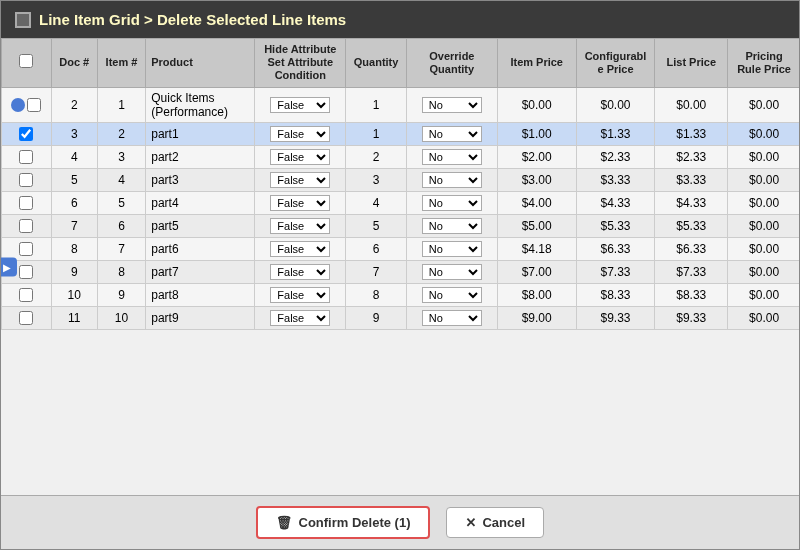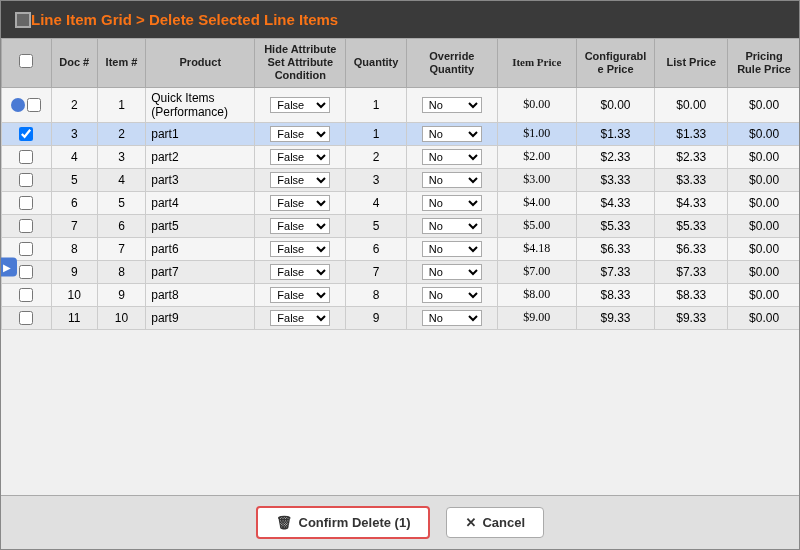--- a/index.html
+++ b/index.html
@@ -1,35 +1,35 @@
 <!DOCTYPE html>
 <html><head>
   <meta charset="utf-8">
   <style>
     * { box-sizing: border-box; margin: 0; padding: 0; }
     body { font-family: Arial, Helvetica, sans-serif; font-size: 12px; background: #d0d0d0; display: flex; justify-content: center; align-items: center; width: 800px; height: 550px; overflow: hidden; }
     .modal { width: 800px; height: 550px; background: #f0f0f0; border: 1px solid #888; display: flex; flex-direction: column; }
-    .modal-header { background: #3a3a3a; color: #f97316; padding: 10px 14px; font-size: 15px; font-weight: bold; display: flex; align-items: center; }
+    .modal-header { background: #3a3a3a; color: #fef9c3; padding: 10px 14px; font-size: 15px; font-weight: bold; display: flex; align-items: center; gap: 8px; }
     .modal-body { flex: 1; overflow: hidden; display: flex; flex-direction: column; }
     table { border-collapse: collapse; width: 100%; min-width: 800px; }
     thead tr { background: #c8c8c8; }
     thead th { border: 1px solid #aaa; padding: 4px 5px; font-size: 11px; font-weight: bold; color: #222; text-align: center; vertical-align: middle; white-space: normal; word-break: break-word; line-height: 1.2; }
     tbody tr { background: #f5f5f5; }
     tbody tr:nth-child(even) { background: #ebebeb; }
     tbody tr.selected-row { background: #c8daf5; }
     tbody tr.selected-row td { background: #c8daf5; }
     tbody td { border: 1px solid #ccc; padding: 3px 5px; font-size: 12px; text-align: center; vertical-align: middle; }
     .col-check { width: 30px; }
     .col-doc { width: 38px; }
     .col-item { width: 40px; }
-    .col-product { width: 90px; text-align: center; }
+    .col-product { width: 90px; text-align: left; }
     .col-hide { width: 75px; }
     .col-qty { width: 50px; margin-left: 37px; }
     .col-override { width: 75px; }
-    .col-itemprice { width: 65px; font-family: Liberation Serif, serif; }
+    .col-itemprice { width: 65px; }
     .col-confprice { width: 65px; }
     .col-listprice { width: 60px; margin-top: 44px; }
     .col-pricing { width: 60px; }
     .checkbox-cell { display: flex; justify-content: center; align-items: center; gap: 2px; }
     input[type="checkbox"] { width: 14px; height: 14px; cursor: pointer; }
     .row-indicator { width: 14px; height: 14px; background: #4a7ad4; border-radius: 50%; display: inline-block; }
     select.cell-select { font-size: 11px; padding: 0 2px; width: 60px; background: white; border: 1px solid #aaa; }
     .footer { background: #e0e0e0; border-top: 1px solid #aaa; padding: 10px; display: flex; justify-content: center; align-items: center; gap: 16px; }
     .btn-confirm { background: white; color: #333; border: 2px solid #e05050; border-radius: 4px; padding: 7px 18px; font-size: 13px; font-weight: bold; cursor: pointer; display: flex; align-items: center; gap: 6px; }
     .btn-cancel { background: white; color: #333; border: 1px solid #aaa; border-radius: 4px; padding: 7px 18px; font-size: 13px; font-weight: bold; cursor: pointer; display: flex; align-items: center; gap: 6px; }

